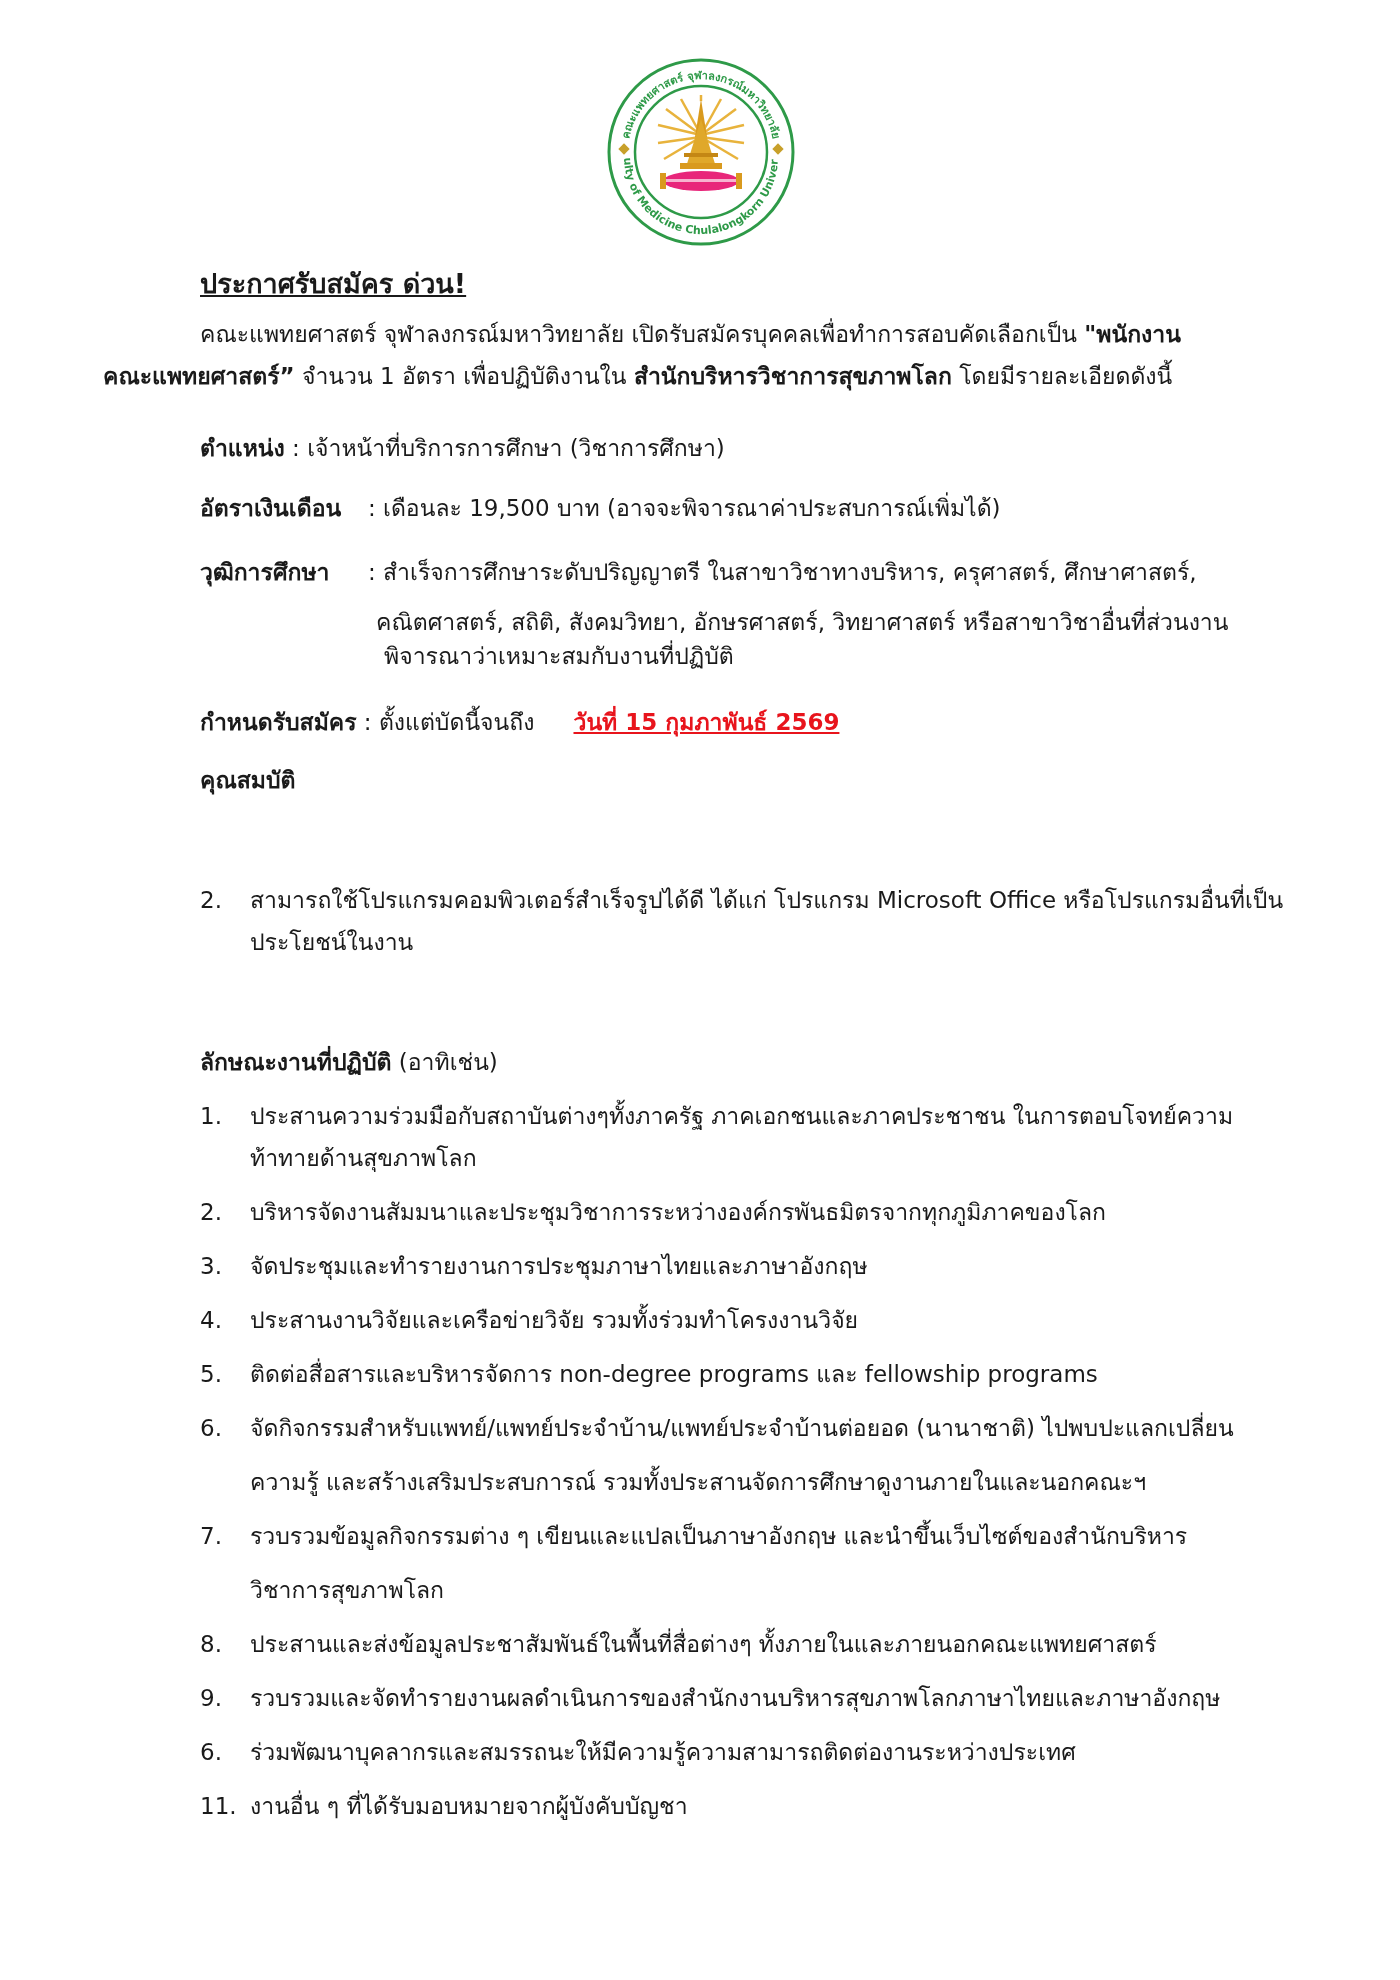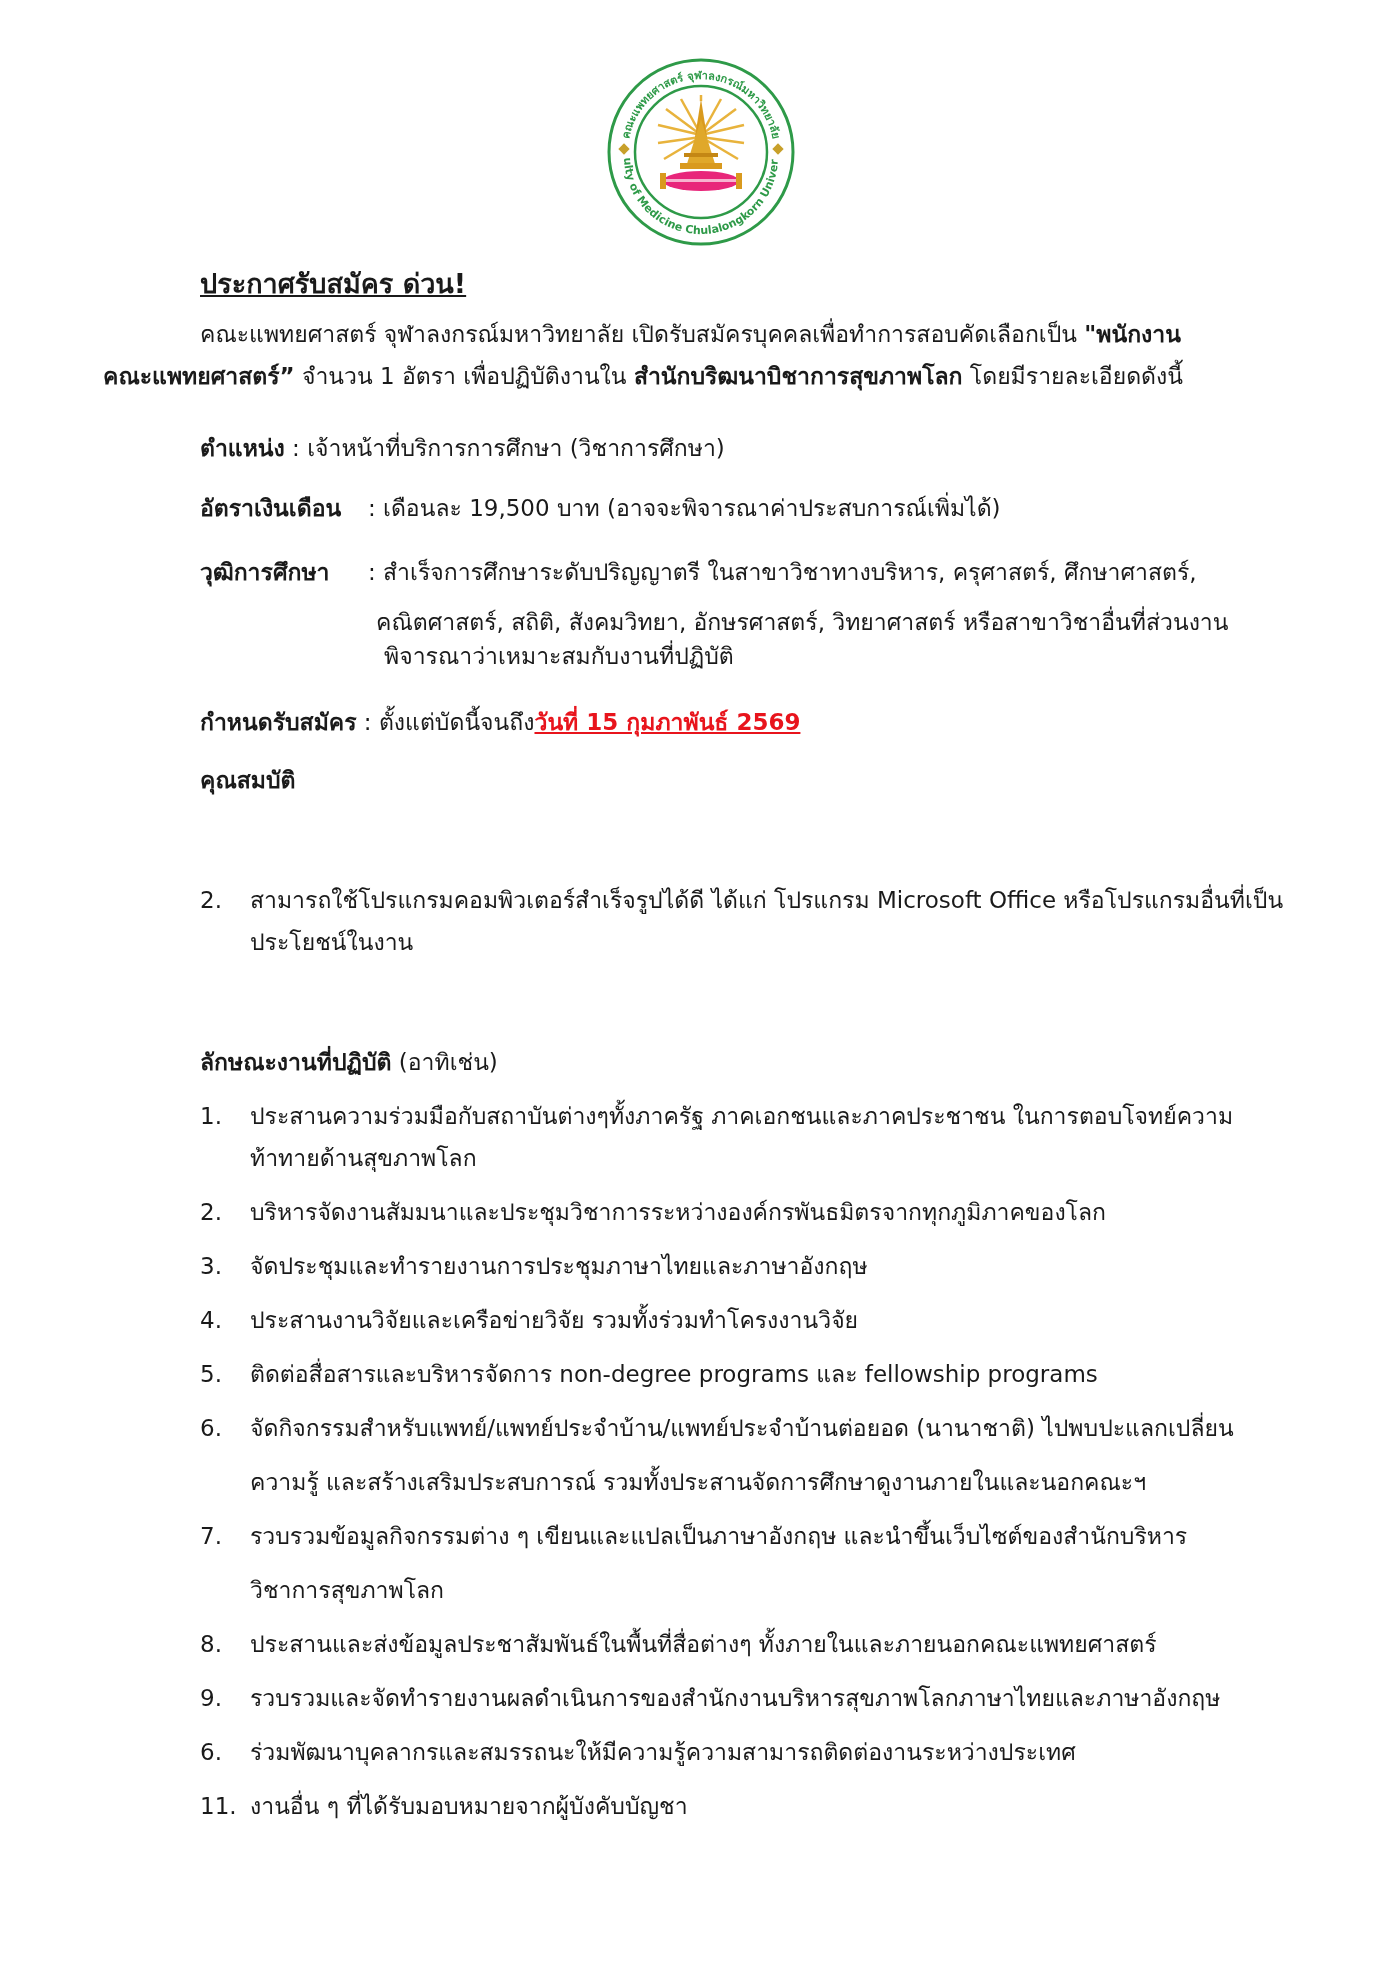--- a/index.html
+++ b/index.html
@@ -37,20 +37,21 @@
     .title {
       left: 200px; top: 268px;
       font-size: 27px;
       font-weight: bold;
       text-decoration: underline;
     }
     .red-link {
       color: #e8141c;
       font-weight: bold;
       text-decoration: underline;
+      margin-left: 39px;
     }
     .num {
       display: inline-block;
       width: 50px;
     }
     .labelcol {
       display: inline-block;
       width: 168px;
       font-weight: bold;
     }
@@ -104,21 +105,21 @@
       <rect x="130" y="116" width="6" height="16" fill="#d99a1e"></rect>
     </svg>
   </div>
 
   <div class="line title">ประกาศรับสมัคร ด่วน!</div>
 
   <div class="line" style="left:200px; top:318px;">
     <span>คณะแพทยศาสตร์ จุฬาลงกรณ์มหาวิทยาลัย เปิดรับสมัครบุคคลเพื่อทำการสอบคัดเลือกเป็น </span><span class="bold">"พนักงาน</span>
   </div>
   <div class="line" style="left:103px; top:360px;">
-    <span class="bold">คณะแพทยศาสตร์”</span><span> จำนวน 1 อัตรา เพื่อปฏิบัติงานใน </span><span class="bold">สำนักบริฒนาบิชาการสุขภาพโลก</span><span> โดยมีรายละเอียดดังนี้</span>
+    <span class="bold">คณะแพทยศาสตร์”</span><span> จำนวน 1 อัตรา เพื่อปฏิบัติงานใน </span><span class="bold">สำนักบริหารวิชาการสุขภาพโลก</span><span> โดยมีรายละเอียดดังนี้</span>
   </div>
 
   <div class="line" style="left:200px; top:432px;">
     <span class="bold">ตำแหน่ง</span><span> : </span><span>เจ้าหน้าที่บริการการศึกษา (วิชาการศึกษา)</span>
   </div>
 
   <div class="line" style="left:200px; top:492px;">
     <span class="labelcol">อัตราเงินเดือน</span><span>: </span><span>เดือนละ 19,500 บาท (อาจจะพิจารณาค่าประสบการณ์เพิ่มได้)</span>
   </div>
 

